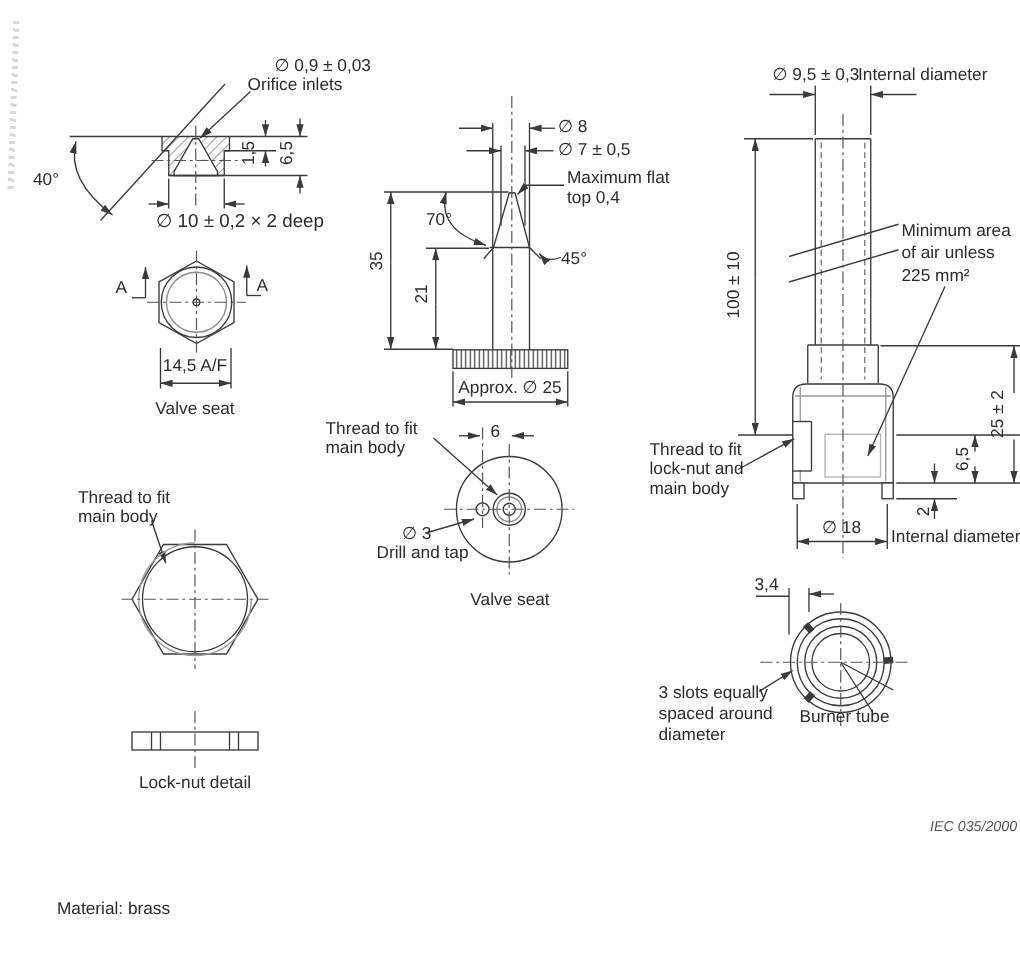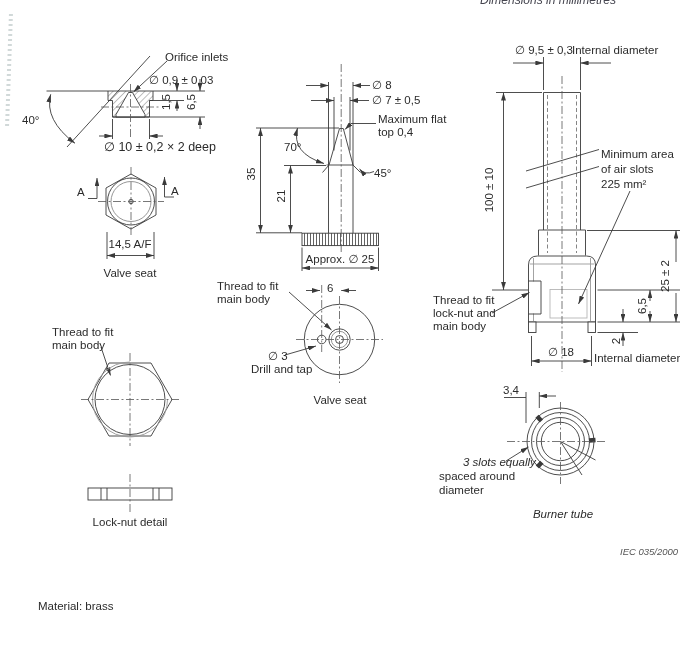--- a/index.html
+++ b/index.html
@@ -194,25 +194,22 @@
       <line x1="341.2" y1="64" x2="341.2" y2="252"></line>
       <line x1="296" y1="339.5" x2="383" y2="339.5"></line>
       <line x1="339.5" y1="296" x2="339.5" y2="383"></line>
       <line x1="321.7" y1="285" x2="321.7" y2="352"></line>
       <line x1="562" y1="76" x2="562" y2="372"></line>
       <line x1="560.5" y1="402" x2="560.5" y2="484"></line>
       <line x1="507" y1="441.5" x2="605" y2="441.5"></line>
     </g>
   </svg>
 
-  <div id="dimnote-clip">
-    <span>Dimensions in millimetres</span>
-  </div>
-
-  <div class="lbl" style="left:149px;top:38px;margin-top:36px;">∅ 0,9 ± 0,03</div>
+
+  <div class="lbl" style="left:183px;top:38px;">∅ 0,9 ± 0,03</div>
   <div class="lbl" style="left:165px;top:51px;">Orifice inlets</div>
   <div class="lbl" style="left:22px;top:114px;">40°</div>
   <div class="lbl rot" style="left:167px;top:102px;">1,5</div>
   <div class="lbl rot" style="left:192px;top:102px;">6,5</div>
   <div class="lbl big ctr" style="left:160px;top:140px;">∅ 10 ± 0,2 × 2 deep</div>
 
   <div class="lbl" style="left:77px;top:186px;">A</div>
   <div class="lbl" style="left:171px;top:185px;">A</div>
   <div class="lbl ctr" style="left:130px;top:238px;">14,5 A/F</div>
   <div class="lbl ctr" style="left:130px;top:267px;">Valve seat</div>
@@ -235,33 +232,33 @@
   <div class="lbl" style="left:217px;top:293px;">main body</div>
   <div class="lbl" style="left:327px;top:282px;">6</div>
   <div class="lbl" style="left:268px;top:350px;">∅ 3</div>
   <div class="lbl" style="left:251px;top:363px;">Drill and tap</div>
   <div class="lbl ctr" style="left:340px;top:394px;">Valve seat</div>
 
   <div class="lbl" style="left:515px;top:44px;">∅ 9,5 ± 0,3</div>
   <div class="lbl" style="left:572px;top:44px;">Internal diameter</div>
   <div class="lbl rot" style="left:490px;top:190px;">100 ± 10</div>
   <div class="lbl" style="left:601px;top:148px;">Minimum area</div>
-  <div class="lbl" style="left:601px;top:163px;">of air slots</div>
+  <div class="lbl" style="left:601px;top:163px;">of air unless</div>
   <div class="lbl" style="left:601px;top:178px;">225 mm²</div>
   <div class="lbl" style="left:433px;top:294px;">Thread to fit</div>
   <div class="lbl" style="left:433px;top:307px;">lock-nut and</div>
   <div class="lbl" style="left:433px;top:320px;">main body</div>
   <div class="lbl rot" style="left:666px;top:276px;">25 ± 2</div>
   <div class="lbl rot" style="left:643px;top:306px;">6,5</div>
   <div class="lbl rot" style="left:617px;top:341px;">2</div>
   <div class="lbl ctr" style="left:561px;top:346px;">∅ 18</div>
   <div class="lbl" style="left:594px;top:352px;">Internal diameter</div>
 
   <div class="lbl" style="left:503px;top:384px;">3,4</div>
-  <div class="lbl" style="left:463px;top:456px;font-style:italic;">3 slots equally</div>
+  <div class="lbl" style="left:439px;top:456px;">3 slots equally</div>
   <div class="lbl" style="left:439px;top:470px;">spaced around</div>
   <div class="lbl" style="left:439px;top:484px;">diameter</div>
-  <div class="lbl ctr" style="left:563px;top:508px;font-style:italic;">Burner tube</div>
+  <div class="lbl ctr" style="left:563px;top:472px;">Burner tube</div>
 
   <div class="lbl ital gray" style="left:620px;top:547px;font-size:9.5px;">IEC   035/2000</div>
   <div class="lbl" style="left:38px;top:600px;">Material: brass</div>
 
 </div>
 
 </body></html>

